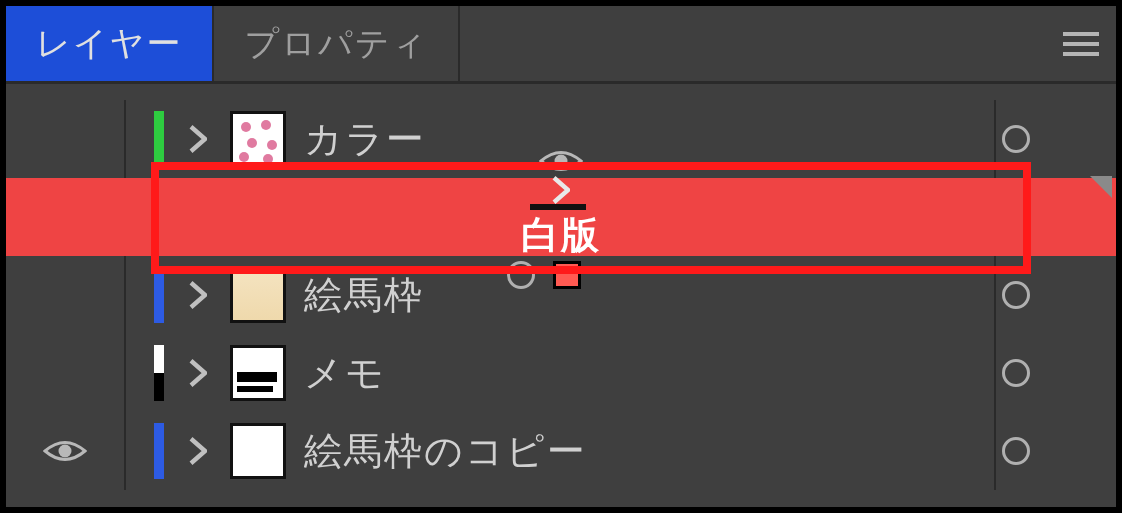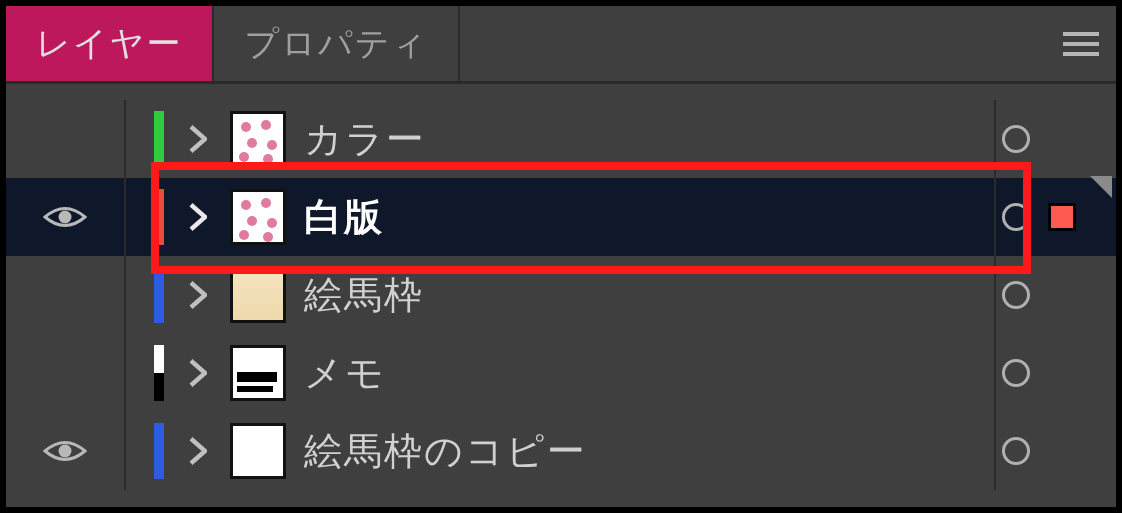--- a/index.html
+++ b/index.html
@@ -4,29 +4,29 @@
 <style>
   * { box-sizing: border-box; margin: 0; padding: 0; }
   html, body { width: 1122px; height: 513px; overflow: hidden; background: #000; }
   body { font-family: "Hiragino Kaku Gothic Pro", "Meiryo", sans-serif; color: #c8c8c8; }
 
   .outer { position: relative; width: 1122px; height: 513px; background: #000; padding: 6px; }
   .panel { position: relative; width: 1110px; height: 501px; background: #3f3f3f; }
 
   .tabbar { display: flex; align-items: stretch; height: 78px; border-bottom: 3px solid #2a2a2a; }
   .tab { display: flex; align-items: center; padding: 0 30px; font-size: 34px; letter-spacing: 2px; color: #9f9f9f; border-right: 2px solid #2a2a2a; }
-  .tab.active { background: #be185d; color: #e0e0e0; }
+  .tab.active { background: #1d4ed8; color: #e0e0e0; }
   .tabbar-spacer { flex: 1; }
   .menu-btn { width: 70px; display: flex; align-items: center; justify-content: center; cursor: pointer; }
   .menu-lines { width: 36px; height: 24px; display: flex; flex-direction: column; justify-content: space-between; }
   .menu-lines span { display: block; height: 4px; background: #b5b5b5; }
 
   .layers { padding: 16px 0 0 0; }
   .row { position: relative; display: flex; align-items: center; height: 78px; justify-content: center; }
-  .row.selected { background: #0f172a; }
+  .row.selected { background: #ef4444; flex-direction: column; }
   .row.selected::after {
     content: ""; position: absolute; right: 4px; top: -2px;
     width: 0; height: 0; border-left: 22px solid transparent; border-top: 22px solid #8a8a8a;
   }
 
   .vis-col { width: 118px; display: flex; align-items: center; justify-content: center; }
   .eye { width: 44px; height: 30px; position: relative; }
   .eye svg { width: 44px; height: 30px; display: block; }
   .vis-sep { width: 2px; height: 100%; background: #2a2a2a; }
 

